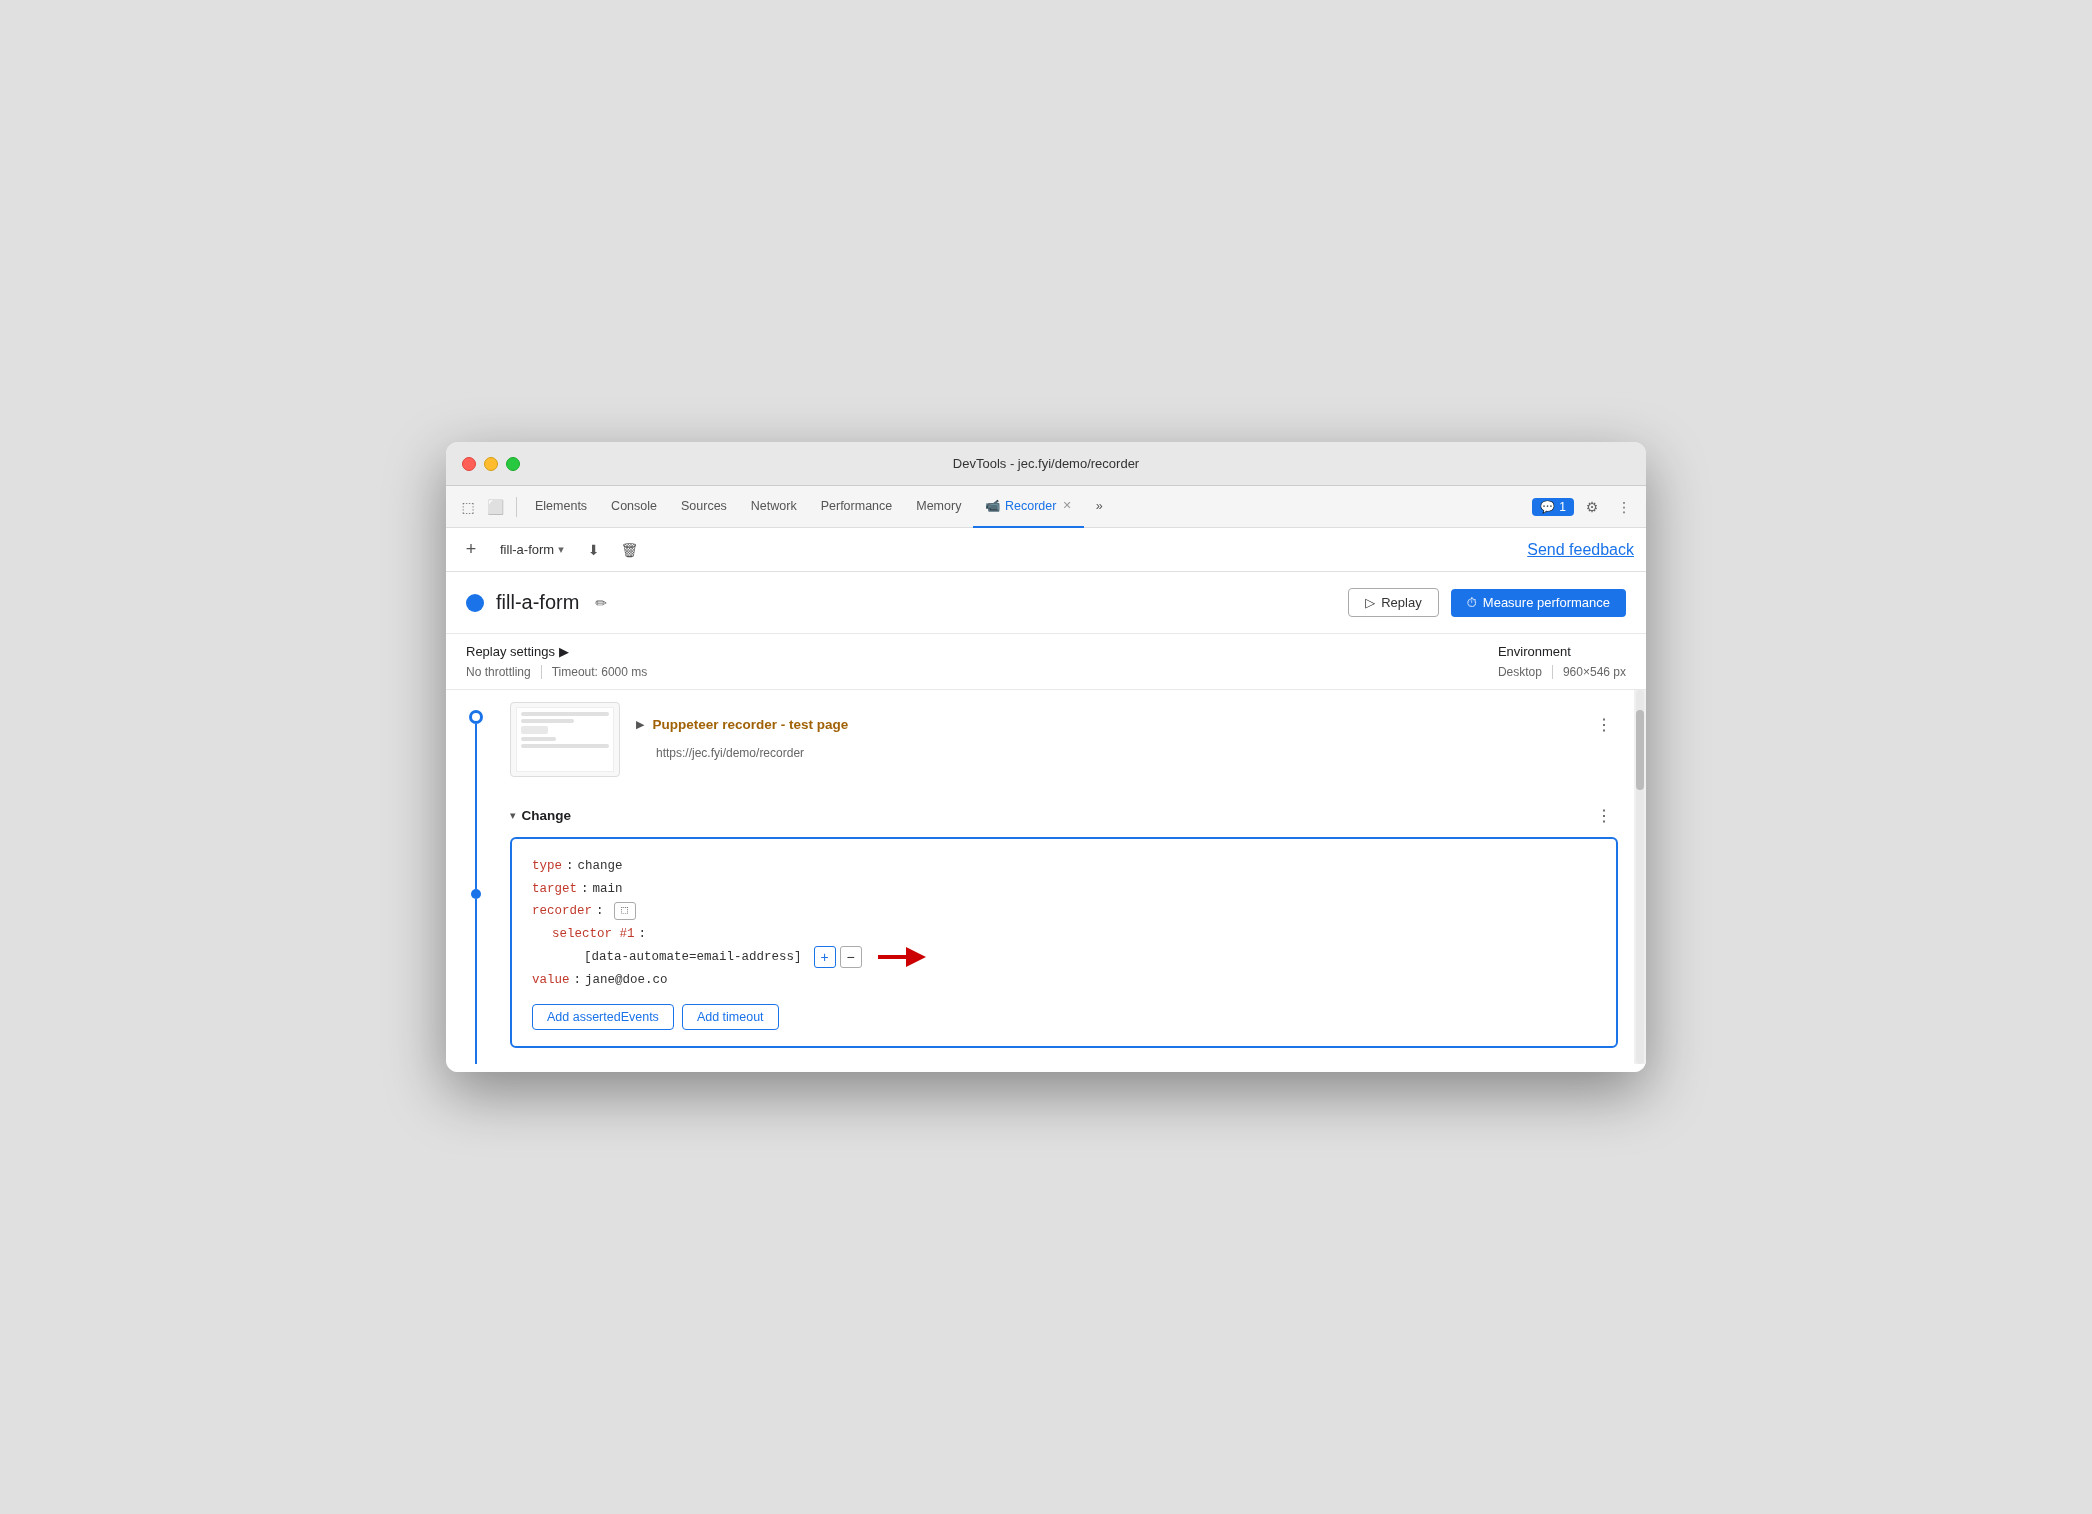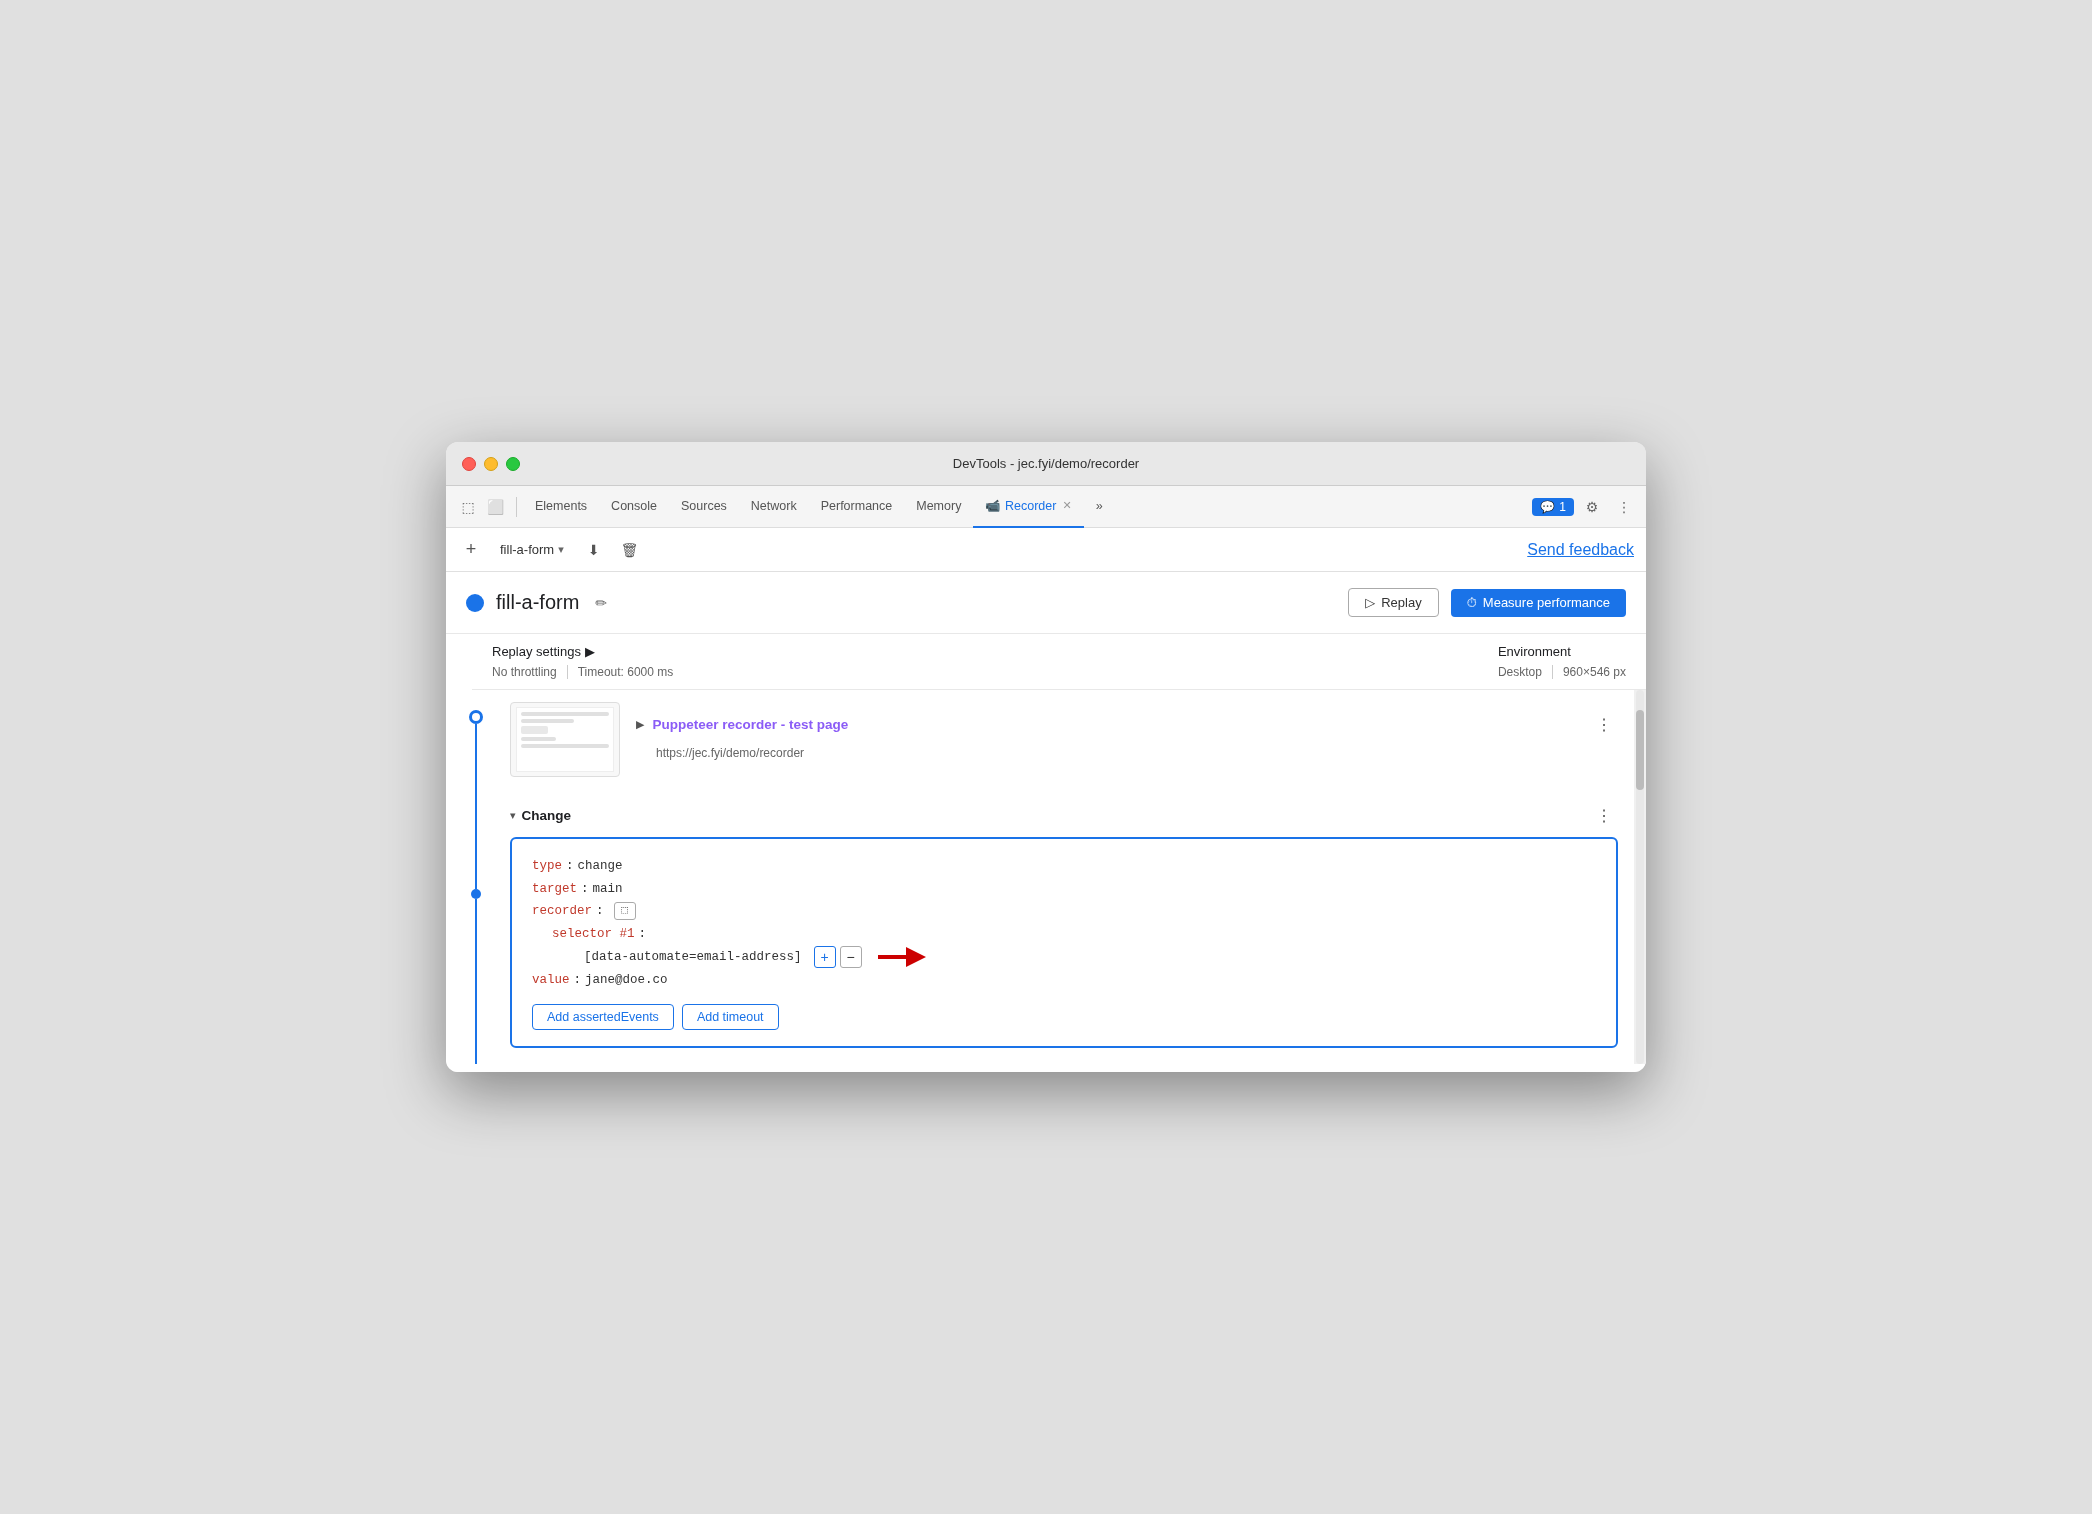--- a/index.html
+++ b/index.html
@@ -228,21 +228,20 @@
       align-items: center;
       gap: 6px;
     }
     
     .replay-settings-bar {
       padding: 10px 20px;
       border-bottom: 1px solid #e8e8e8;
       display: flex;
       justify-content: space-between;
       align-items: flex-start;
-      margin-left: 26px;
     }
     .replay-settings-left {}
     .replay-settings-title {
       font-size: 13px;
       font-weight: 500;
       color: #202124;
       display: flex;
       align-items: center;
       gap: 4px;
       cursor: pointer;
@@ -284,21 +283,21 @@
       padding: 8px 0;
     }
     .step-expand-icon {
       color: #555;
       font-size: 11px;
       cursor: pointer;
     }
     .step-title {
       font-size: 13.5px;
       font-weight: 600;
-      color: #8b5cf6;
+      color: #a16207;
     }
     .step-url {
       font-size: 12px;
       color: #666;
       margin-left: 20px;
     }
     .step-more-btn {
       margin-left: auto;
       width: 28px;
       height: 28px;

